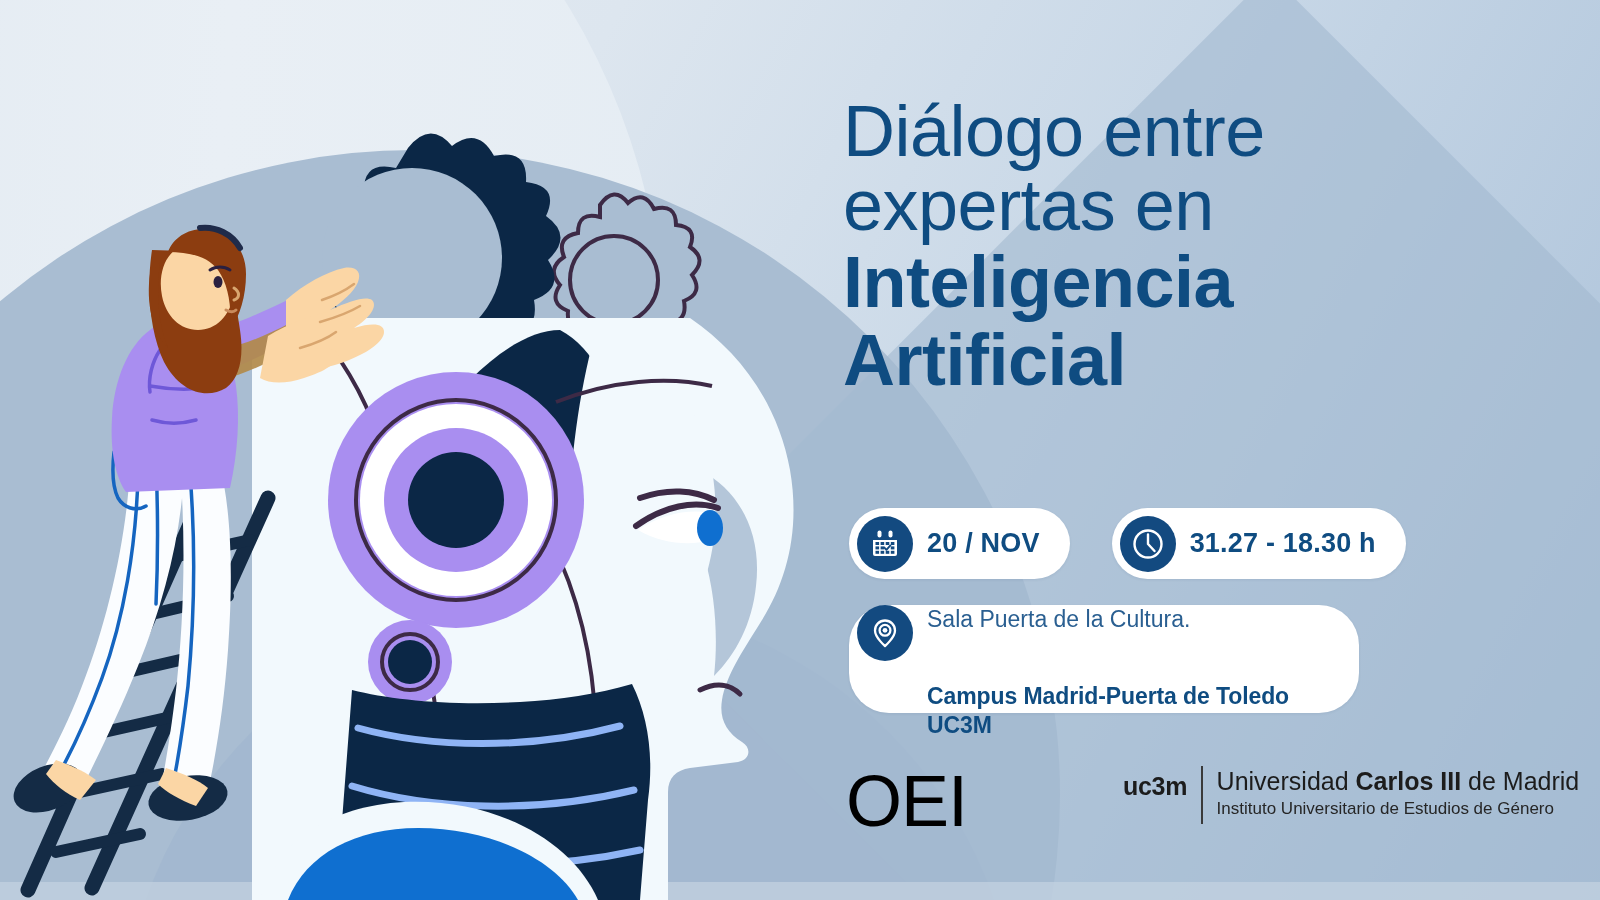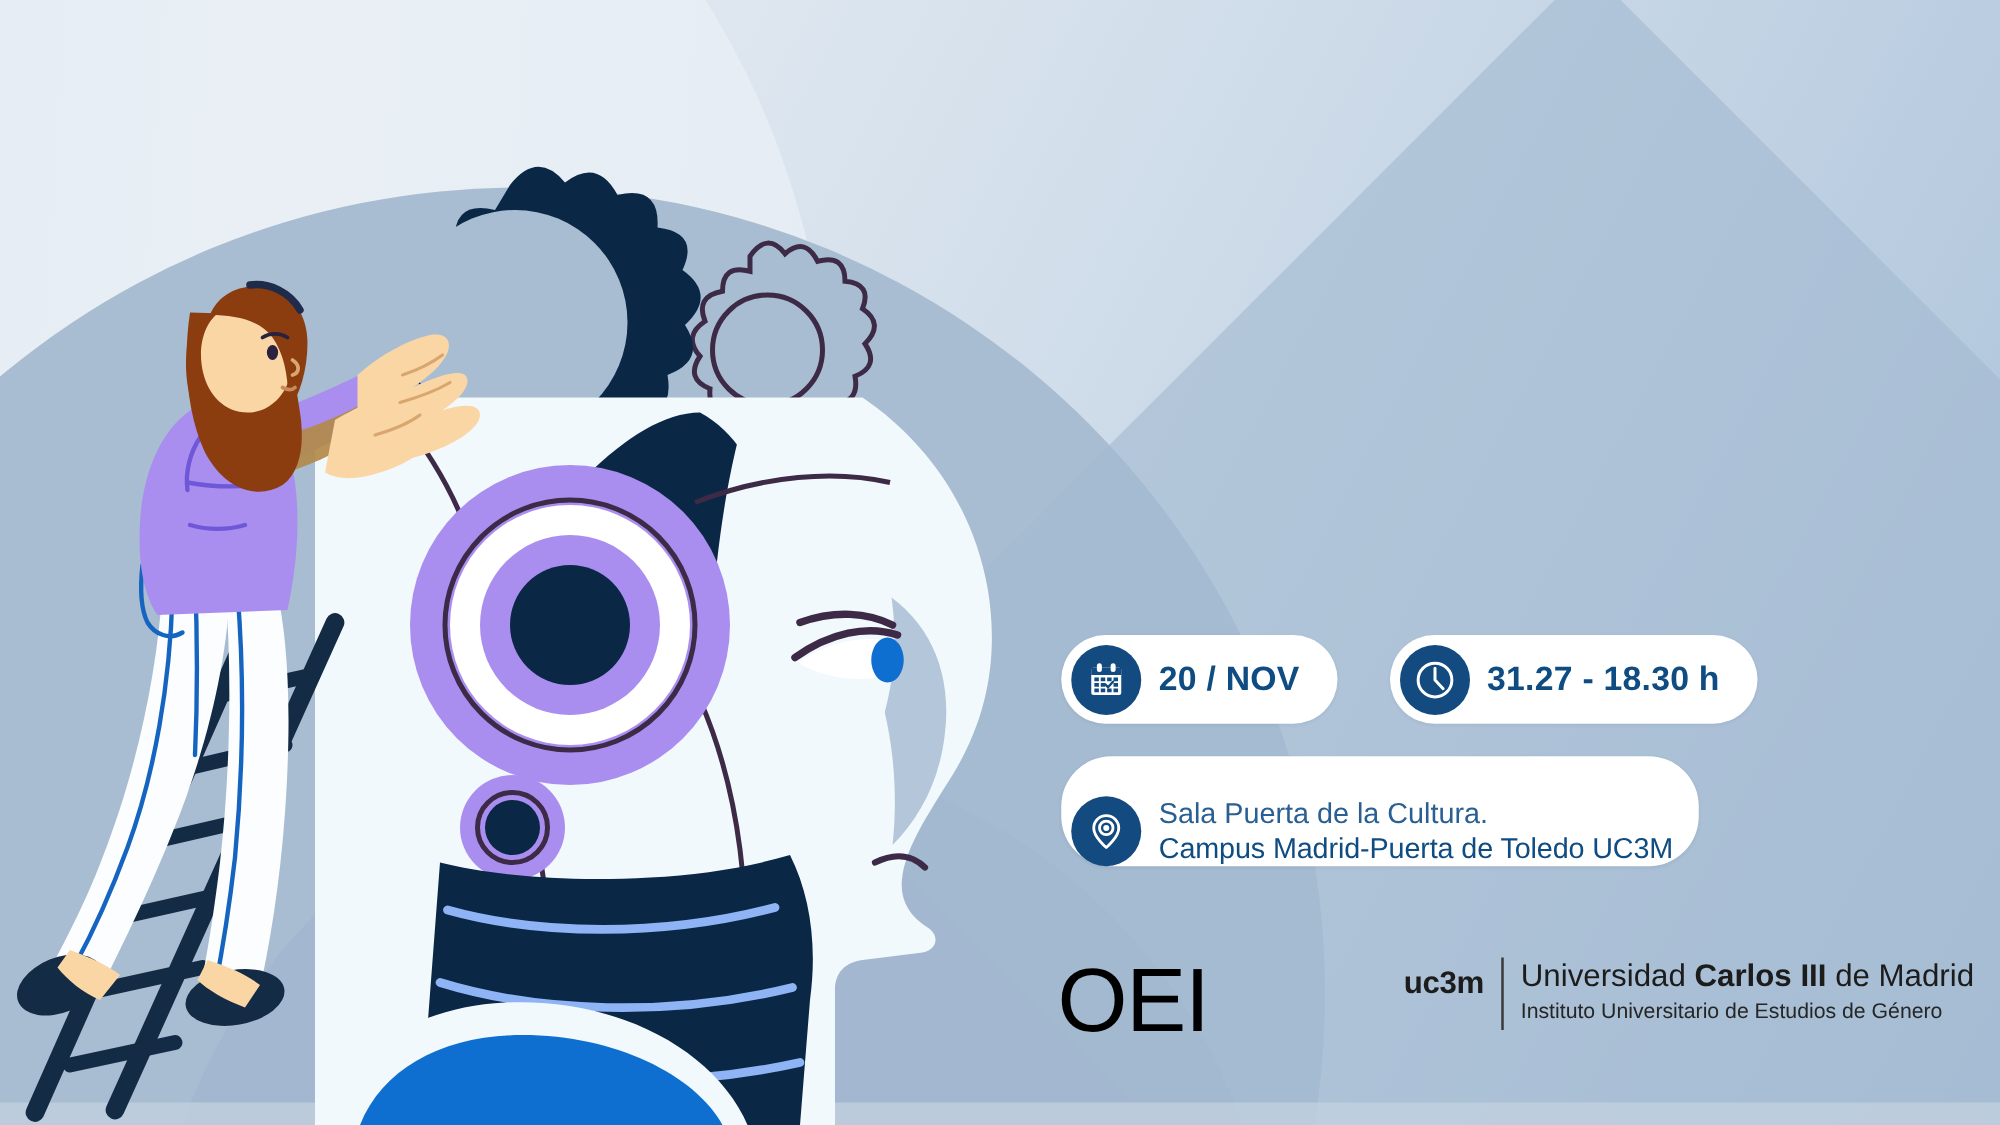--- a/index.html
+++ b/index.html
@@ -133,40 +133,41 @@
     color: #0f4c81;
     white-space: nowrap;
     letter-spacing: .2px;
   }
 
   .pill-location {
     position: absolute;
     top: 605px;
     left: 6px;
     display: flex;
-    align-items: flex-end;
+    align-items: flex-start;
     background: #ffffff;
     border-radius: 40px;
-    height: 88px;
+    height: 108px;
     width: 510px;
     box-shadow: 0 1px 3px rgba(20,50,90,.08);
   }
   .loc-lines { display: flex; flex-direction: column; justify-content: center; }
   .loc-line1 {
     font-size: 23px;
     font-weight: 400;
     color: #2a5f91;
     line-height: 1.25;
   }
   .loc-line2 {
     font-size: 23px;
-    font-weight: 400;
+    font-weight: 700;
     color: #0f4c81;
     line-height: 1.25;
     letter-spacing: -.1px;
+    margin-top: 48px;
   }
 
   
   .logos {
     position: absolute;
     top: 752px;
     left: 0;
     width: 700px;
     height: 100px;
   }
@@ -410,20 +411,26 @@
           <path d="M320 322 C334 318 350 312 360 306"></path>
           <path d="M300 348 C314 344 328 338 336 332"></path>
         </g>
       </g>
 
     </g>
   </svg>
 
   <div class="content">
 
+    <h1 class="title">
+      <span class="title-light">Diálogo entre</span>
+      <span class="title-light">expertas en</span>
+      <span class="title-bold">Inteligencia</span>
+      <span class="title-bold">Artificial</span>
+    </h1>
 
     <div class="pill-row">
 
       <div class="pill">
         <span class="pill-icon">
           <svg width="32" height="32" viewBox="0 0 32 32">
             <rect x="4" y="6" width="24" height="22" rx="2" fill="#ffffff"></rect>
             <rect x="4" y="6" width="24" height="6" fill="#134a80"></rect>
             <rect x="8.5" y="2.5" width="4" height="7" rx="2" fill="#ffffff"></rect>
             <rect x="19.5" y="2.5" width="4" height="7" rx="2" fill="#ffffff"></rect>

